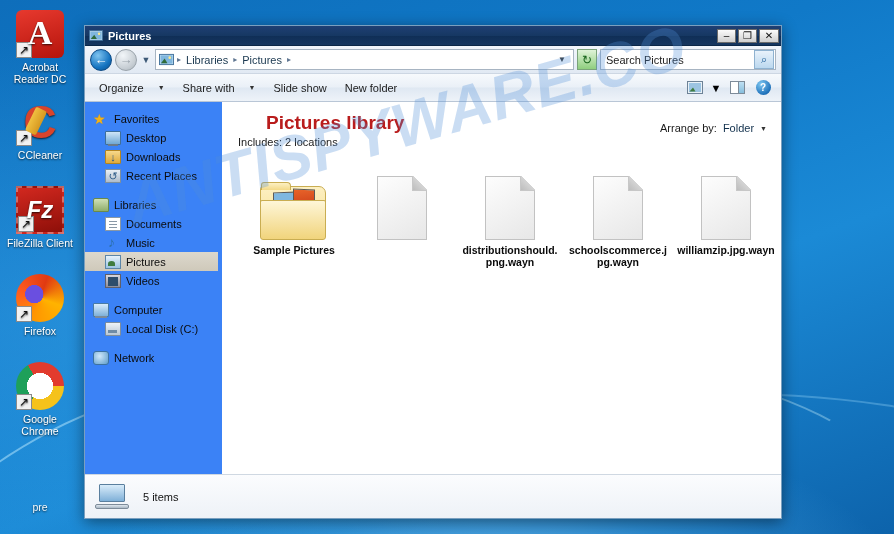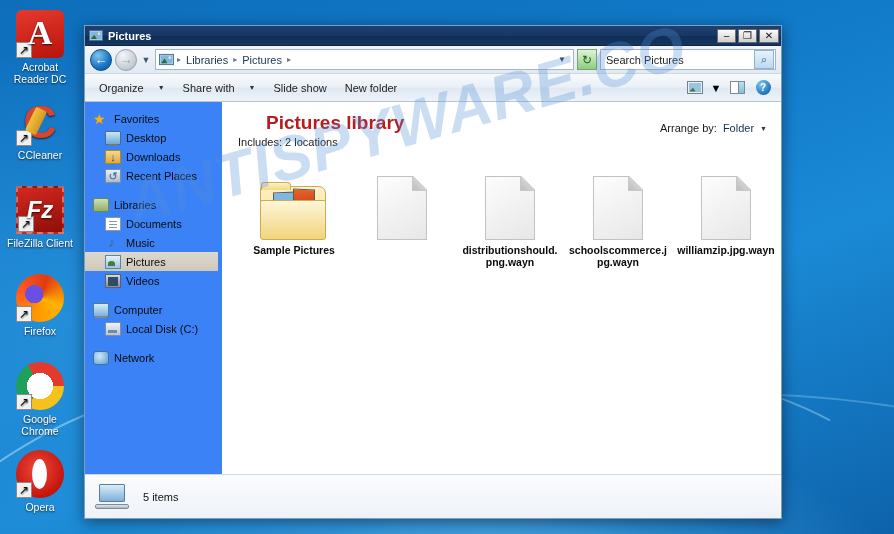--- a/index.html
+++ b/index.html
@@ -391,26 +391,20 @@
       <span class="shortcut-badge"></span>
     </div>
     <span class="lbl">Google Chrome</span>
   </div>
 
   <div class="dicon partial">
     <div class="art"></div>
     <span class="lbl">mic</span>
   </div>
 
-  <div class="dicon">
-    <div class="art art-opera">
-      <span class="shortcut-badge"></span>
-    </div>
-    <span class="lbl">Opera</span>
-  </div>
 
   <div class="dicon partial">
     <div class="art"></div>
     <span class="lbl">pre</span>
   </div>
 
 </div>
 
 <div id="explorer">
 

